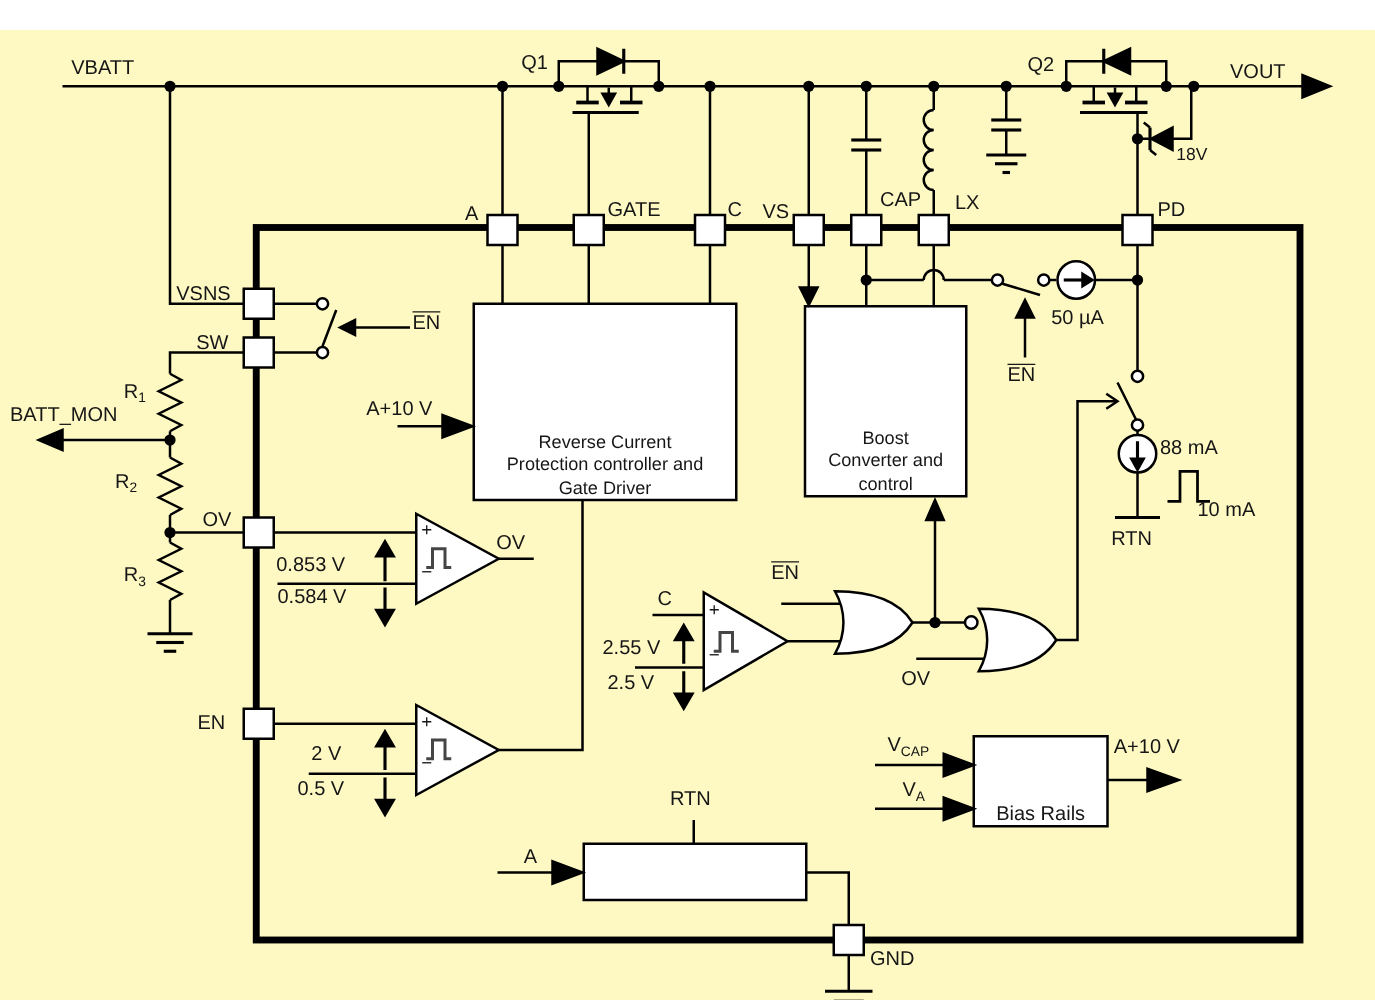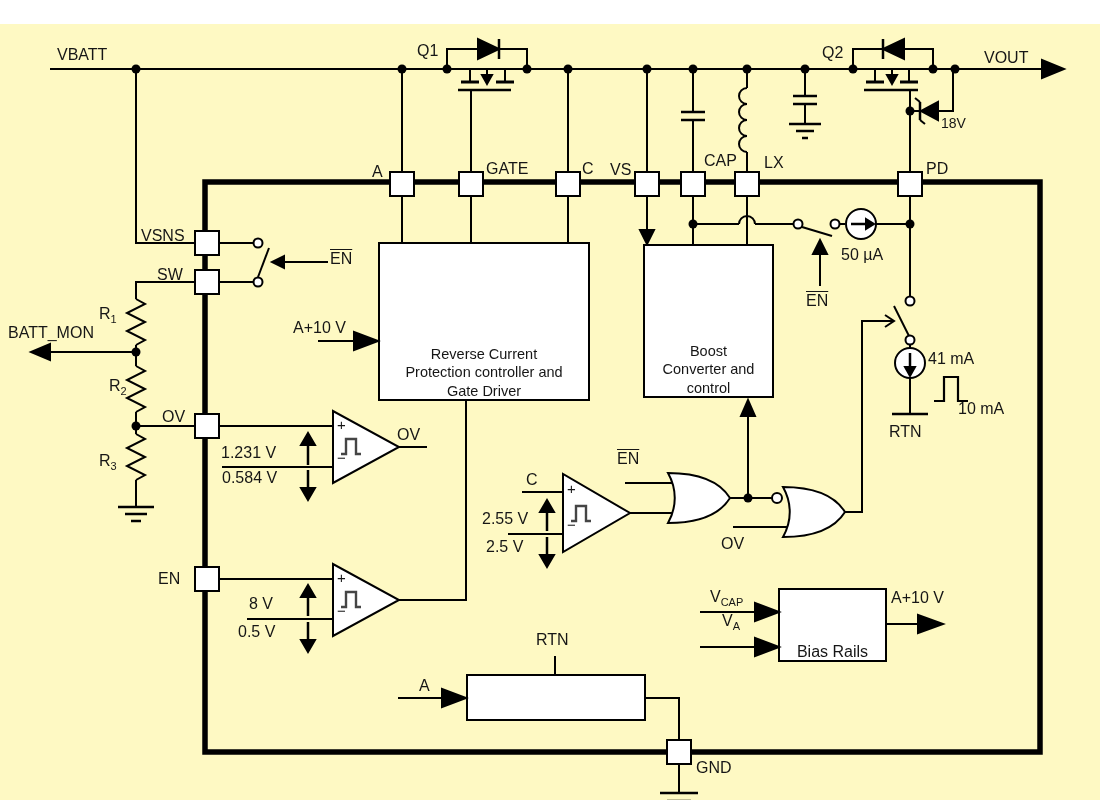--- a/index.html
+++ b/index.html
@@ -303,64 +303,64 @@
 <span class="lbl" style="left:764px;top:130px">LX</span>
 <span class="lbl" style="left:926px;top:136px">PD</span>
 <span class="lbl" style="left:141px;top:203px">VSNS</span>
 <span class="lbl" style="left:157px;top:242px">SW</span>
 <span class="lbl" style="left:162px;top:384px">OV</span>
 <span class="lbl" style="left:158px;top:546px">EN</span>
 <span class="lbl" style="left:696px;top:735px">GND</span>
 
 <span class="lbl" style="left:8px;top:300px">BATT_MON</span>
 <span class="lbl" style="left:99px;top:281px"><span>R</span><span class="sub">1</span></span>
-<span class="lbl" style="left:109px;top:353px"><span>R</span><span class="sub">2</span></span>
+<span class="lbl" style="left:92px;top:353px"><span>R</span><span class="sub">2</span></span>
 <span class="lbl" style="left:99px;top:428px"><span>R</span><span class="sub">3</span></span>
 <span class="lbl ovl" style="left:330px;top:226px">EN</span>
 
 <span class="lbl sign" style="left:337px;top:393px">+</span>
 <span class="lbl sign" style="left:337px;top:426px">−</span>
-<span class="lbl" style="left:221px;top:420px">1.231 V</span>
+<span class="lbl" style="left:221px;top:420px">0.853 V</span>
 <span class="lbl" style="left:222px;top:445px">0.584 V</span>
 <span class="lbl" style="left:397px;top:402px">OV</span>
 
 <span class="lbl sign" style="left:337px;top:546px">+</span>
 <span class="lbl sign" style="left:337px;top:579px">−</span>
-<span class="lbl" style="left:249px;top:571px">8 V</span>
+<span class="lbl" style="left:249px;top:571px">2 V</span>
 <span class="lbl" style="left:238px;top:599px">0.5 V</span>
 
 <span class="lbl" style="left:526px;top:447px">C</span>
 <span class="lbl sign" style="left:567px;top:457px">+</span>
 <span class="lbl sign" style="left:567px;top:493px">−</span>
 <span class="lbl" style="left:482px;top:486px">2.55 V</span>
 <span class="lbl" style="left:486px;top:514px">2.5 V</span>
 
 <span class="lbl ovl" style="left:617px;top:426px">EN</span>
 <span class="lbl" style="left:721px;top:511px">OV</span>
 
 <span class="lbl ovl" style="left:806px;top:268px">EN</span>
 <span class="lbl" style="left:841px;top:222px">50 µA</span>
-<span class="lbl" style="left:928px;top:326px">41 mA</span>
+<span class="lbl" style="left:928px;top:326px">88 mA</span>
 <span class="lbl" style="left:958px;top:376px">10 mA</span>
 <span class="lbl" style="left:889px;top:399px">RTN</span>
 
 <div class="blocktext" style="left:379px;top:219px;width:210px;height:157px">
   <span>Reverse Current</span>
   <span>Protection controller and</span>
   <span>Gate Driver</span>
 </div>
 <div class="blocktext" style="left:779px;top:565px;width:107px;height:72px;font-size:16px">
   <span>Bias Rails</span>
 </div>
 <div class="blocktext" style="left:644px;top:221px;width:129px;height:152px">
   <span>Boost</span>
   <span>Converter and</span>
   <span>control</span>
 </div>
 
 <span class="lbl" style="left:293px;top:295px">A+10 V</span>
 <span class="lbl" style="left:710px;top:564px"><span>V</span><span class="sub">CAP</span></span>
-<span class="lbl" style="left:722px;top:588px"><span>V</span><span class="sub">A</span></span>
+<span class="lbl" style="left:722px;top:600px"><span>V</span><span class="sub">A</span></span>
 <span class="lbl" style="left:891px;top:565px">A+10 V</span>
 <span class="lbl" style="left:536px;top:607px">RTN</span>
 <span class="lbl" style="left:419px;top:653px">A</span>
 
 </div>
 
 </body></html>

